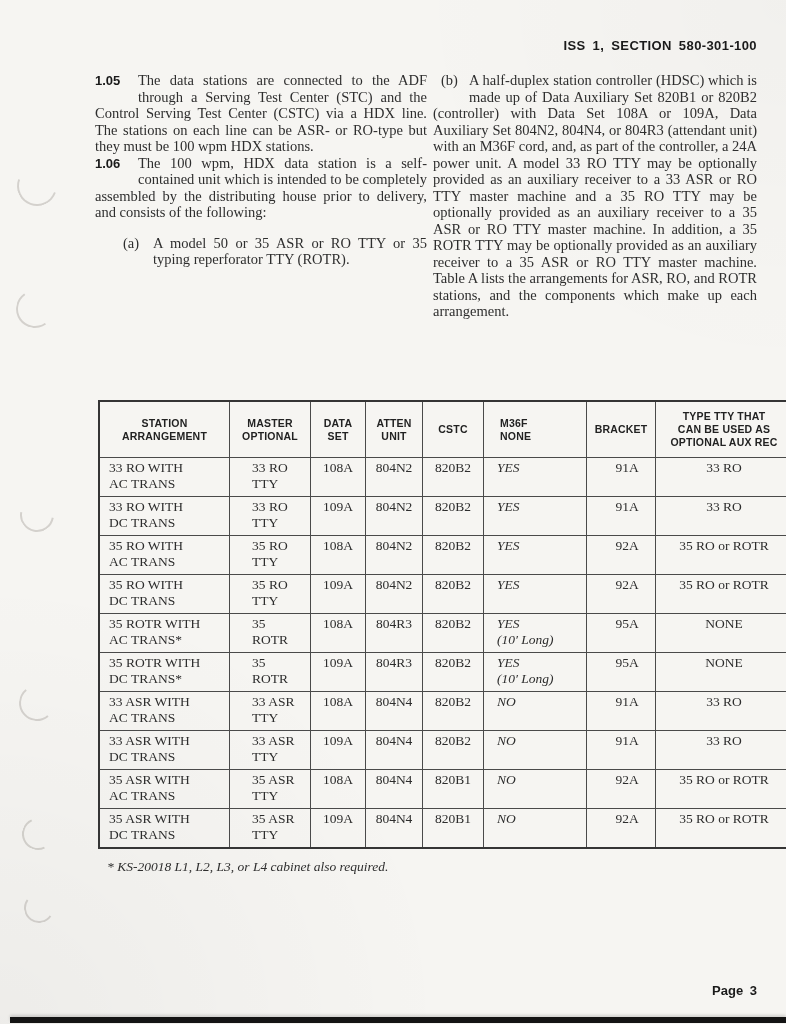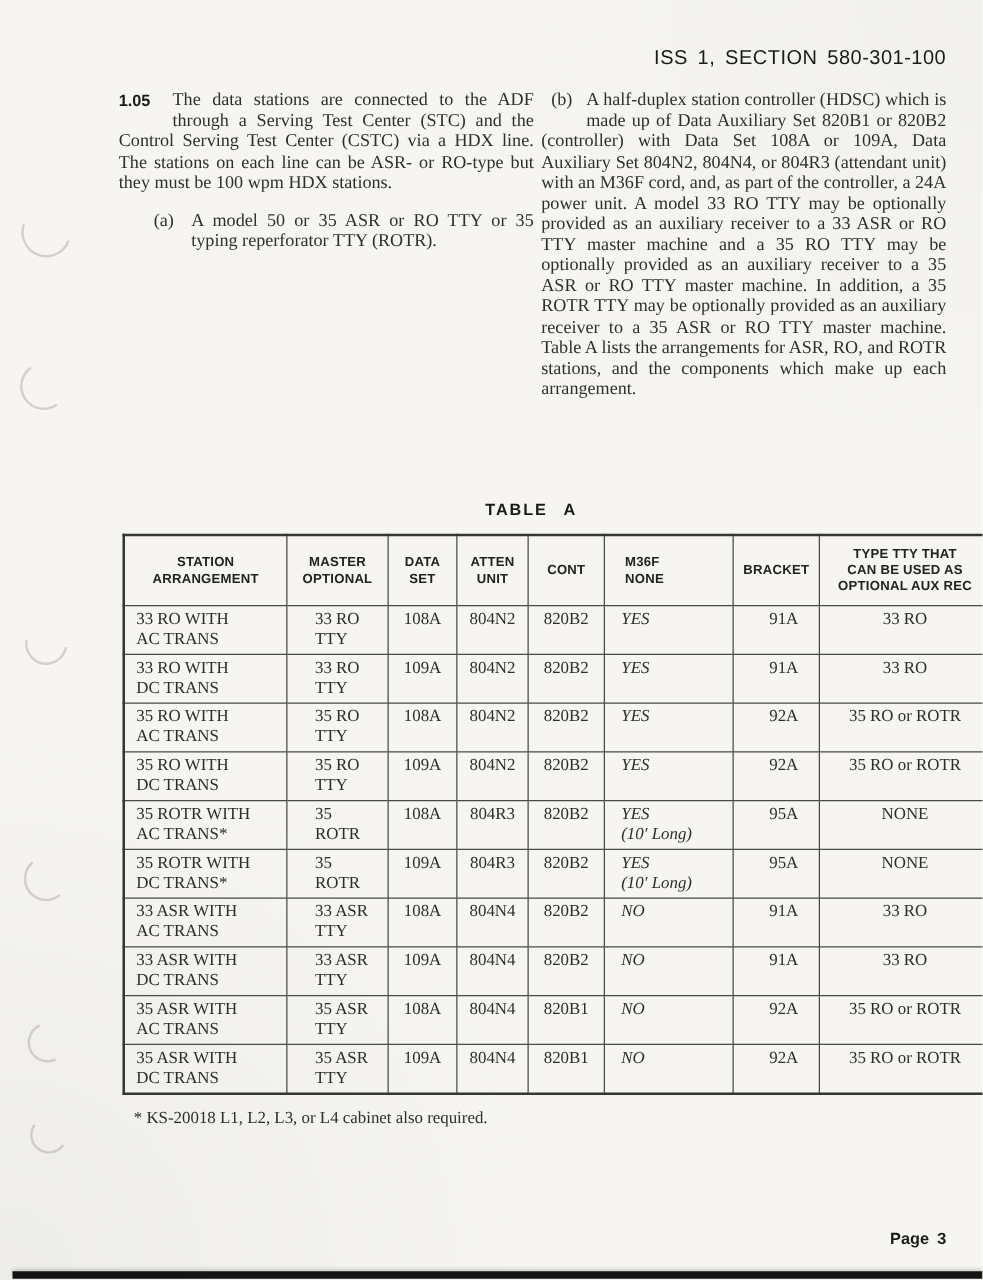--- a/index.html
+++ b/index.html
@@ -19,22 +19,22 @@
         border-top-color:transparent;border-right-color:transparent;}
   .h1{left:17px;top:166px;width:36px;height:36px;transform:rotate(-25deg);}
   .h2{left:16px;top:290px;width:34px;height:34px;transform:rotate(10deg);}
   .h3{left:20px;top:498px;width:30px;height:30px;transform:rotate(-35deg);}
   .h4{left:19px;top:685px;width:32px;height:32px;transform:rotate(5deg);}
   .h5{left:22px;top:818px;width:28px;height:28px;transform:rotate(20deg);}
   .h6{left:24px;top:893px;width:26px;height:26px;transform:rotate(-10deg);}
 
   .header-ref{
     position:absolute;top:38px;right:29px;
-    font-family:"Liberation Sans", sans-serif;font-weight:normal;
-    font-size:16px;letter-spacing:0.4px;word-spacing:3px;color:#1a1a1a;
+    font-family:"Liberation Sans", sans-serif;font-weight:bold;
+    font-size:13px;letter-spacing:0.4px;word-spacing:3px;color:#1a1a1a;
   }
 
   .col{position:absolute;top:72px;font-size:14.5px;line-height:16.5px;text-align:justify;color:#2e2e2e;}
   .col-left{left:95px;width:332px;}
   .col-right{left:433px;width:324px;}
 
   .para{text-align:justify;}
   .pnum{
     float:left;width:43px;height:32px;
     font-family:"Liberation Sans", sans-serif;font-weight:bold;
@@ -69,21 +69,21 @@
   
   .w0{width:127px;} .w1{width:78px;} .w2{width:52px;} .w3{width:54px;}
   .w4{width:58px;} .w5{width:85px;} .w6{width:66px;} .w7{width:134px;}
   
   td.c0{text-align:left;padding-left:9px;}
   td.c1{text-align:left;padding-left:22px;}
   td.c5{text-align:left;padding-left:13px;font-style:italic;}
   td.c6{text-align:center;padding-left:13px;}
   th.c5{text-align:left;padding-left:16px;}
 
-  .footnote{margin-top:10px;padding-left:9px;font-size:13.5px;color:#2e2e2e;}
+  .footnote{margin-top:10px;padding-left:9px;font-size:13.5px;color:#2e2e2e;font-style:italic;}
 
   .page-num{
     position:absolute;top:957px;right:29px;
     font-family:"Liberation Sans", sans-serif;font-weight:bold;
     font-size:13px;word-spacing:3px;color:#1a1a1a;margin-top:26px;
   }
   .bottom-bar{position:absolute;left:10px;right:0;bottom:1px;height:6px;background:#141414;
     box-shadow:0 -2px 3px rgba(0,0,0,0.15);}
 </style>
 </head>
@@ -97,45 +97,47 @@
   <div class="hole h4"></div>
   <div class="hole h5"></div>
   <div class="hole h6"></div>
 
   <div class="header-ref">ISS 1, SECTION 580-301-100</div>
 
   <div class="col col-left">
     <div class="para">
       <span class="pnum">1.05</span><span>The data stations are connected to the ADF through a Serving Test Center (STC) and the Control Serving Test Center (CSTC) via a HDX line. The stations on each line can be ASR- or RO-type but they must be 100 wpm HDX stations.</span>
     </div>
+    <div class="para">
+      <span class="pnum">1.06</span><span>The 100 wpm, HDX data station is a self-contained unit which is intended to be completely assembled by the distributing house prior to delivery, and consists of the following:</span>
+    </div>
     <div class="item-a">
       <span class="imark-a">(a)</span><span>A model 50 or 35 ASR or RO TTY or 35 typing reperforator TTY (ROTR).</span>
     </div>
   </div>
 
   <div class="col col-right">
     <div class="para">
       <span class="imark-b">(b)</span><span>A half-duplex station controller (HDSC) which is made up of Data Auxiliary Set 820B1 or 820B2 (controller) with Data Set 108A or 109A, Data Auxiliary Set 804N2, 804N4, or 804R3 (attendant unit) with an M36F cord, and, as part of the controller, a 24A power unit. A model 33 RO TTY may be optionally provided as an auxiliary receiver to a 33 ASR or RO TTY master machine and a 35 RO TTY may be optionally provided as an auxiliary receiver to a 35 ASR or RO TTY master machine. In addition, a 35 ROTR TTY may be optionally provided as an auxiliary receiver to a 35 ASR or RO TTY master machine. Table A lists the arrangements for ASR, RO, and ROTR stations, and the components which make up each arrangement.</span>
     </div>
   </div>
 
   <div class="table-block">
-    <div class="table-title">TABLE A</div>
     <table>
       <thead>
           <tr>
             <th class="w0 c0">STATION
 ARRANGEMENT</th>
             <th class="w1 c1">MASTER
 OPTIONAL</th>
             <th class="w2 c2">DATA
 SET</th>
             <th class="w3 c3">ATTEN
 UNIT</th>
-            <th class="w4 c4">CONT</th>
+            <th class="w4 c4">CSTC</th>
             <th class="w5 c5">M36F
 NONE</th>
             <th class="w6 c6">BRACKET</th>
             <th class="w7 c7">TYPE TTY THAT
 CAN BE USED AS
 OPTIONAL AUX REC</th>
           </tr>
         </thead>
       <tbody>
           <tr>

